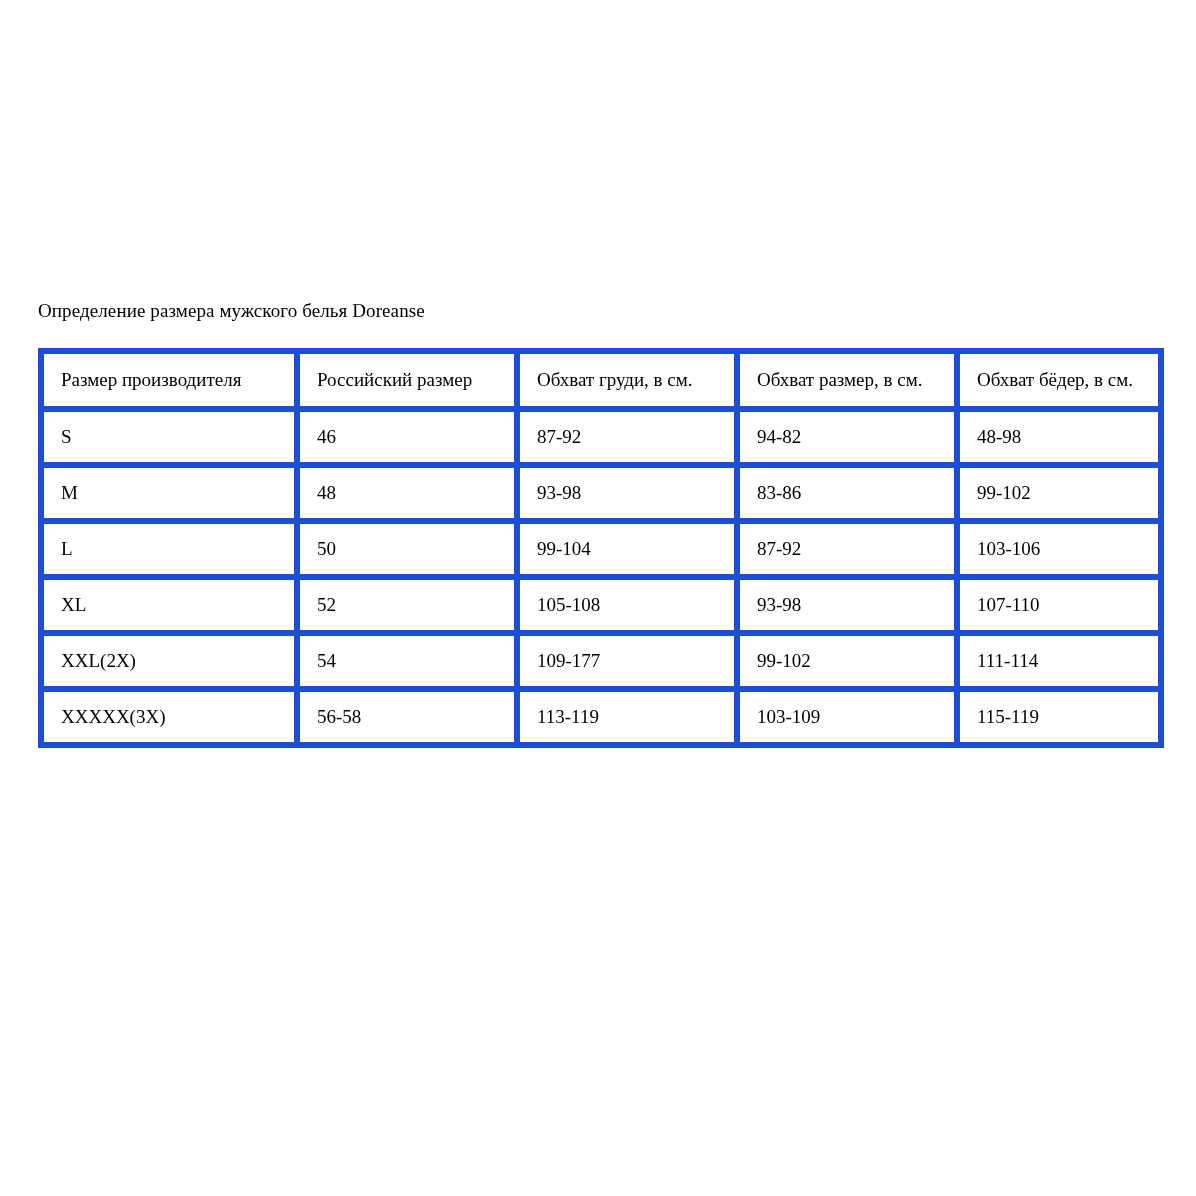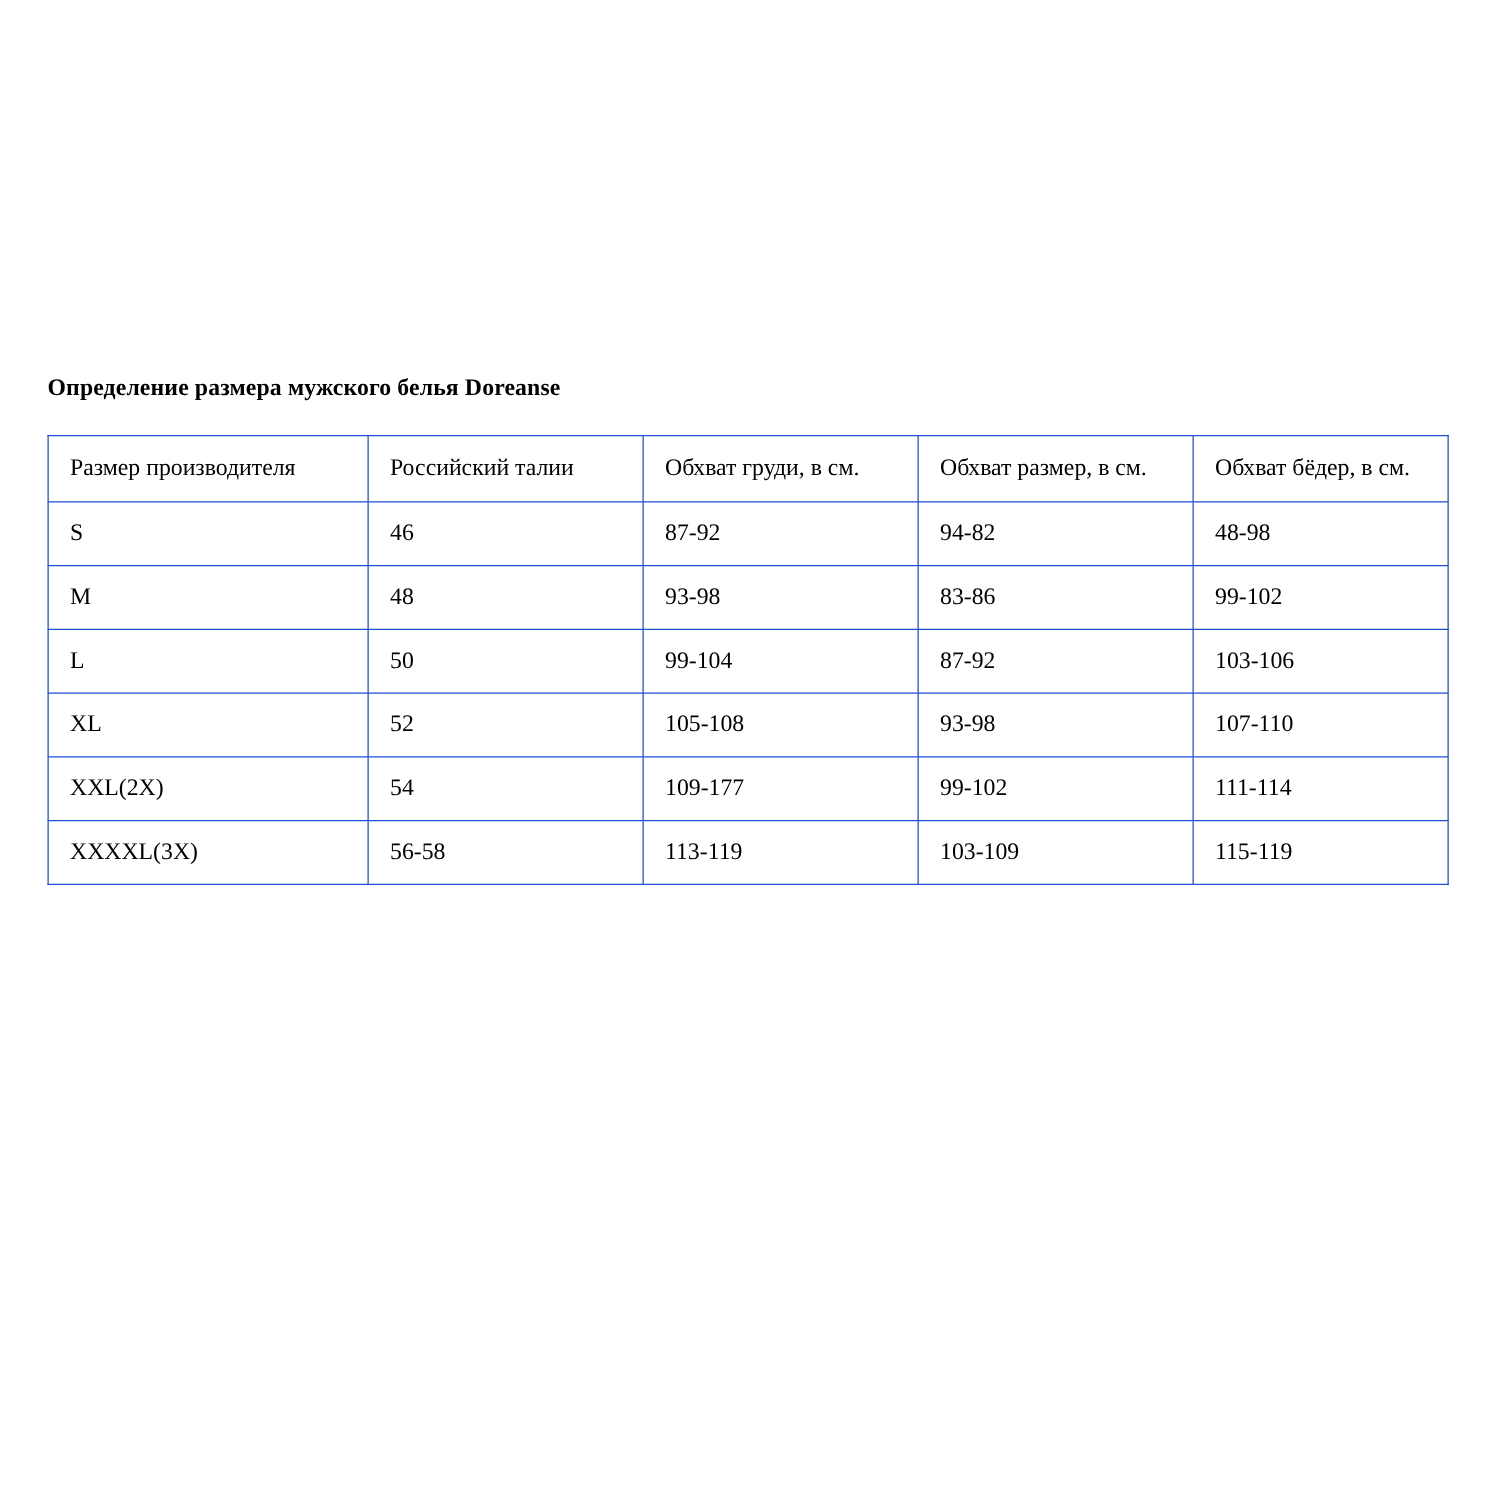--- a/index.html
+++ b/index.html
@@ -18,36 +18,36 @@
     position: relative;
     width: 1196px;
     height: 1196px;
     box-sizing: border-box;
   }
   .doc-title {
     position: absolute;
     left: 38px;
     top: 300px;
     font-size: 19px;
-    font-weight: bold;
+    font-weight: normal;
     letter-spacing: 0.1px;
     white-space: nowrap;
     text-align: center;
   }
   table.size-table {
     position: absolute;
     left: 38px;
     top: 348px;
     width: 1120px;
     border-collapse: collapse;
     table-layout: fixed;
   }
   table.size-table td,
   table.size-table th {
-    border: 1px solid #1d4ed8;
+    border: 6px solid #1d4ed8;
     text-align: left;
     vertical-align: middle;
     font-size: 19px;
     font-weight: normal;
     padding: 0 0 0 17px;
     height: 50px;
     line-height: 1.1;
     white-space: nowrap;
     overflow: hidden;
   }
@@ -71,21 +71,21 @@
     <colgroup>
       <col class="c0">
         <col class="c1">
         <col class="c2">
         <col class="c3">
         <col class="c4">
     </colgroup>
     <thead>
       <tr>
         <th>Размер производителя</th>
-        <th>Российский талии</th>
+        <th>Российский размер</th>
         <th>Обхват груди, в см.</th>
         <th>Обхват размер, в см.</th>
         <th>Обхват бёдер, в см.</th>
       </tr>
     </thead>
     <tbody>
       <tr>
         <td>S</td>
         <td>46</td>
         <td>87-92</td>
@@ -114,21 +114,21 @@
         <td>107-110</td>
       </tr>
       <tr>
         <td>XXL(2X)</td>
         <td>54</td>
         <td>109-177</td>
         <td>99-102</td>
         <td>111-114</td>
       </tr>
       <tr>
-        <td>XXXXL(3X)</td>
+        <td>XXXXX(3X)</td>
         <td>56-58</td>
         <td>113-119</td>
         <td>103-109</td>
         <td>115-119</td>
       </tr>
     </tbody>
   </table>
 
 </div>
 

